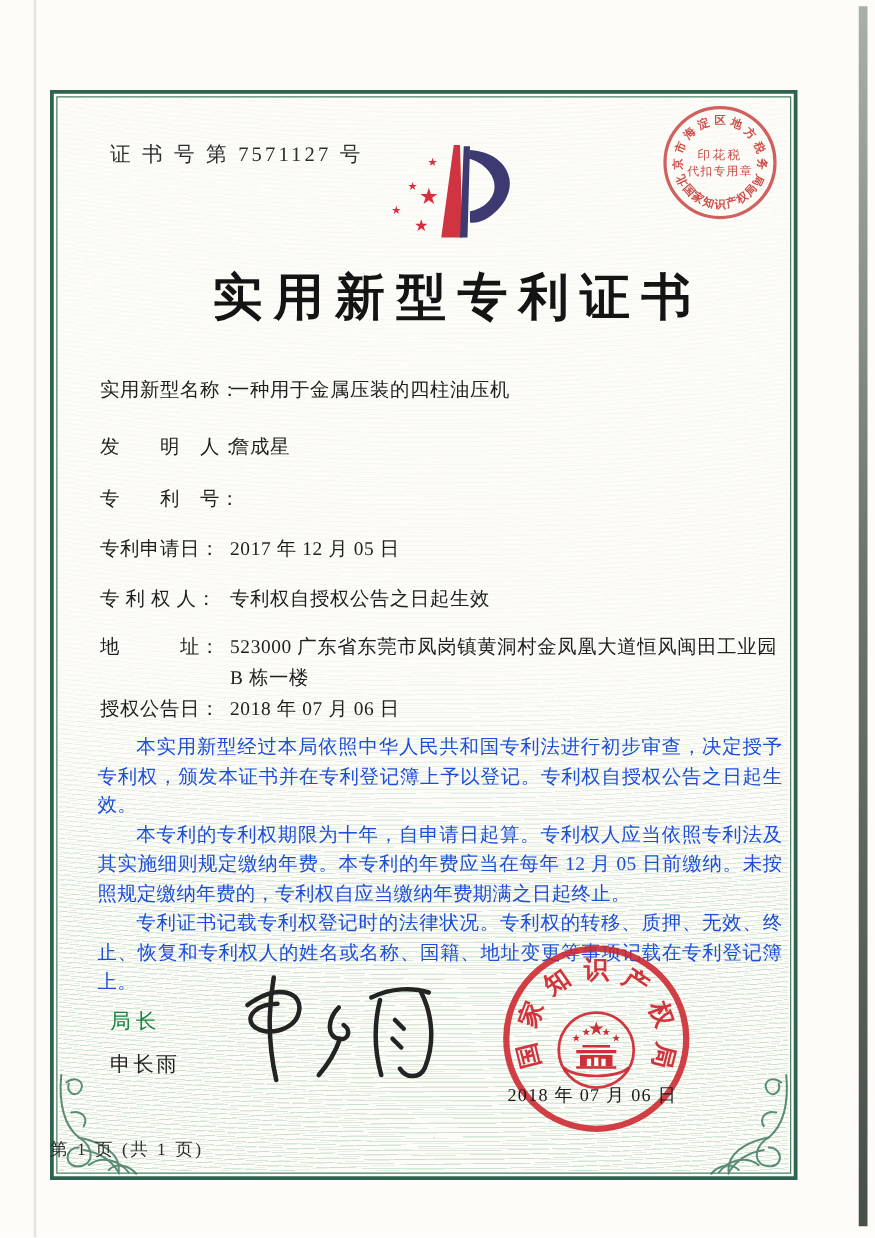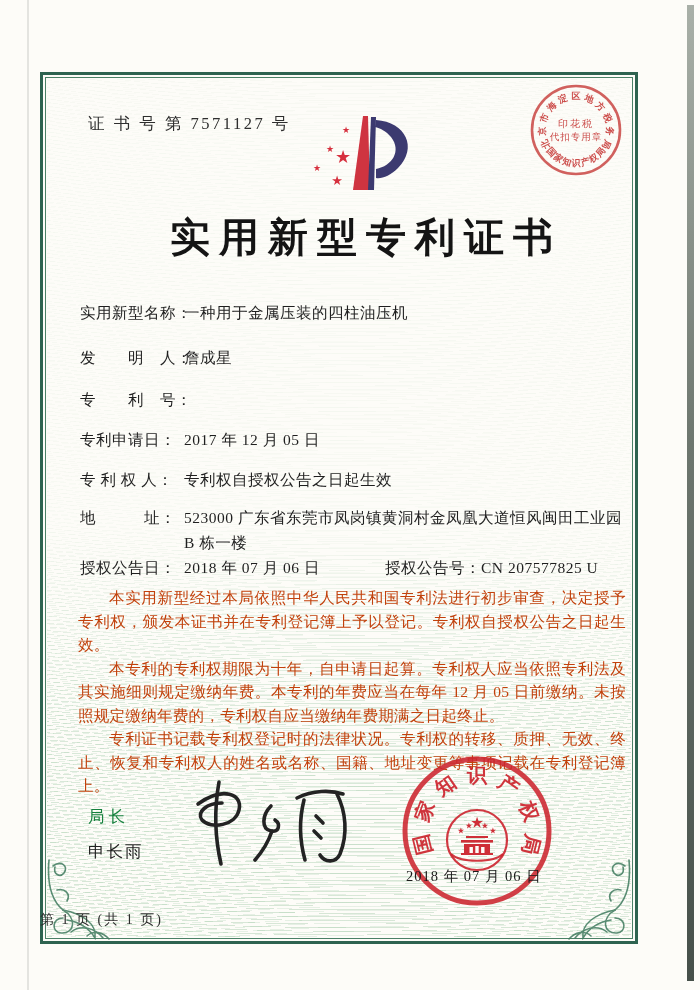--- a/index.html
+++ b/index.html
@@ -35,21 +35,21 @@
   .stamp-tax { position:absolute; left:528px; top:82px; }
 
   .field { position:absolute; left:80px; width:548px; display:flex; font-size:15.5px; color:#1f1f1f; letter-spacing:.5px; line-height:25px; }
   .field .lbl { flex:none; width:104px; white-space:pre; }
   .field .val { white-space:pre-wrap; }
   .field.row-grant { justify-content:flex-start; }
   .pair { display:flex; }
   .pair2 { position:absolute; left:305px; top:0; display:flex; }
 
   .paras { position:absolute; left:78px; top:586px; width:548px; }
-  .paras p { font-size:15.5px; line-height:23.5px; text-indent:2em; text-align:justify; color:#c2410c; letter-spacing:.3px; }
+  .paras p { font-size:15.5px; line-height:23.5px; text-indent:2em; text-align:justify; color:#1d4ed8; letter-spacing:.3px; }
 
   .signer-title { position:absolute; left:88px; top:806px; font-size:16.5px; letter-spacing:4px; color:#15803d; }
   .signer-name  { position:absolute; left:88px; top:841px; font-size:16.5px; letter-spacing:2px; color:#222; }
   .signature-svg { position:absolute; left:185px; top:772px; }
 
   .seal-office { position:absolute; left:398px; top:752px; }
   .seal-office text { font-weight:bold; font-family:"Liberation Serif","DejaVu Serif",serif; }
   .stamp-tax text { font-family:"Liberation Serif","DejaVu Serif",serif; }
   .grant-stamp-date { position:absolute; left:406px; top:867px; font-size:14.5px; letter-spacing:1px; color:#1b1b1b; z-index:6; }
 
@@ -158,24 +158,20 @@
   </div>
   <div class="field" style="top:505px">
     <span class="lbl">地　　　址：</span>
     <span class="val">523000 广东省东莞市凤岗镇黄洞村金凤凰大道恒风闽田工业园 B 栋一楼</span>
   </div>
   <div class="field row-grant" style="top:555px; position:absolute;">
     <span class="pair">
       <span class="lbl">授权公告日：</span>
       <span class="val">2018 年 07 月 06 日</span>
     </span>
-    <span class="pair2">
-      <span class="lbl" style="width:auto">授权公告号：</span>
-      <span class="val">CN 207577825 U</span>
-    </span>
   </div>
 
   <div class="paras">
     <p>本实用新型经过本局依照中华人民共和国专利法进行初步审查，决定授予专利权，颁发本证书并在专利登记簿上予以登记。专利权自授权公告之日起生效。</p>
     <p>本专利的专利权期限为十年，自申请日起算。专利权人应当依照专利法及其实施细则规定缴纳年费。本专利的年费应当在每年 12 月 05 日前缴纳。未按照规定缴纳年费的，专利权自应当缴纳年费期满之日起终止。</p>
     <p>专利证书记载专利权登记时的法律状况。专利权的转移、质押、无效、终止、恢复和专利权人的姓名或名称、国籍、地址变更等事项记载在专利登记簿上。</p>
   </div>
 
   <div class="signer-title">局长</div>
   <div class="signer-name">申长雨</div>

